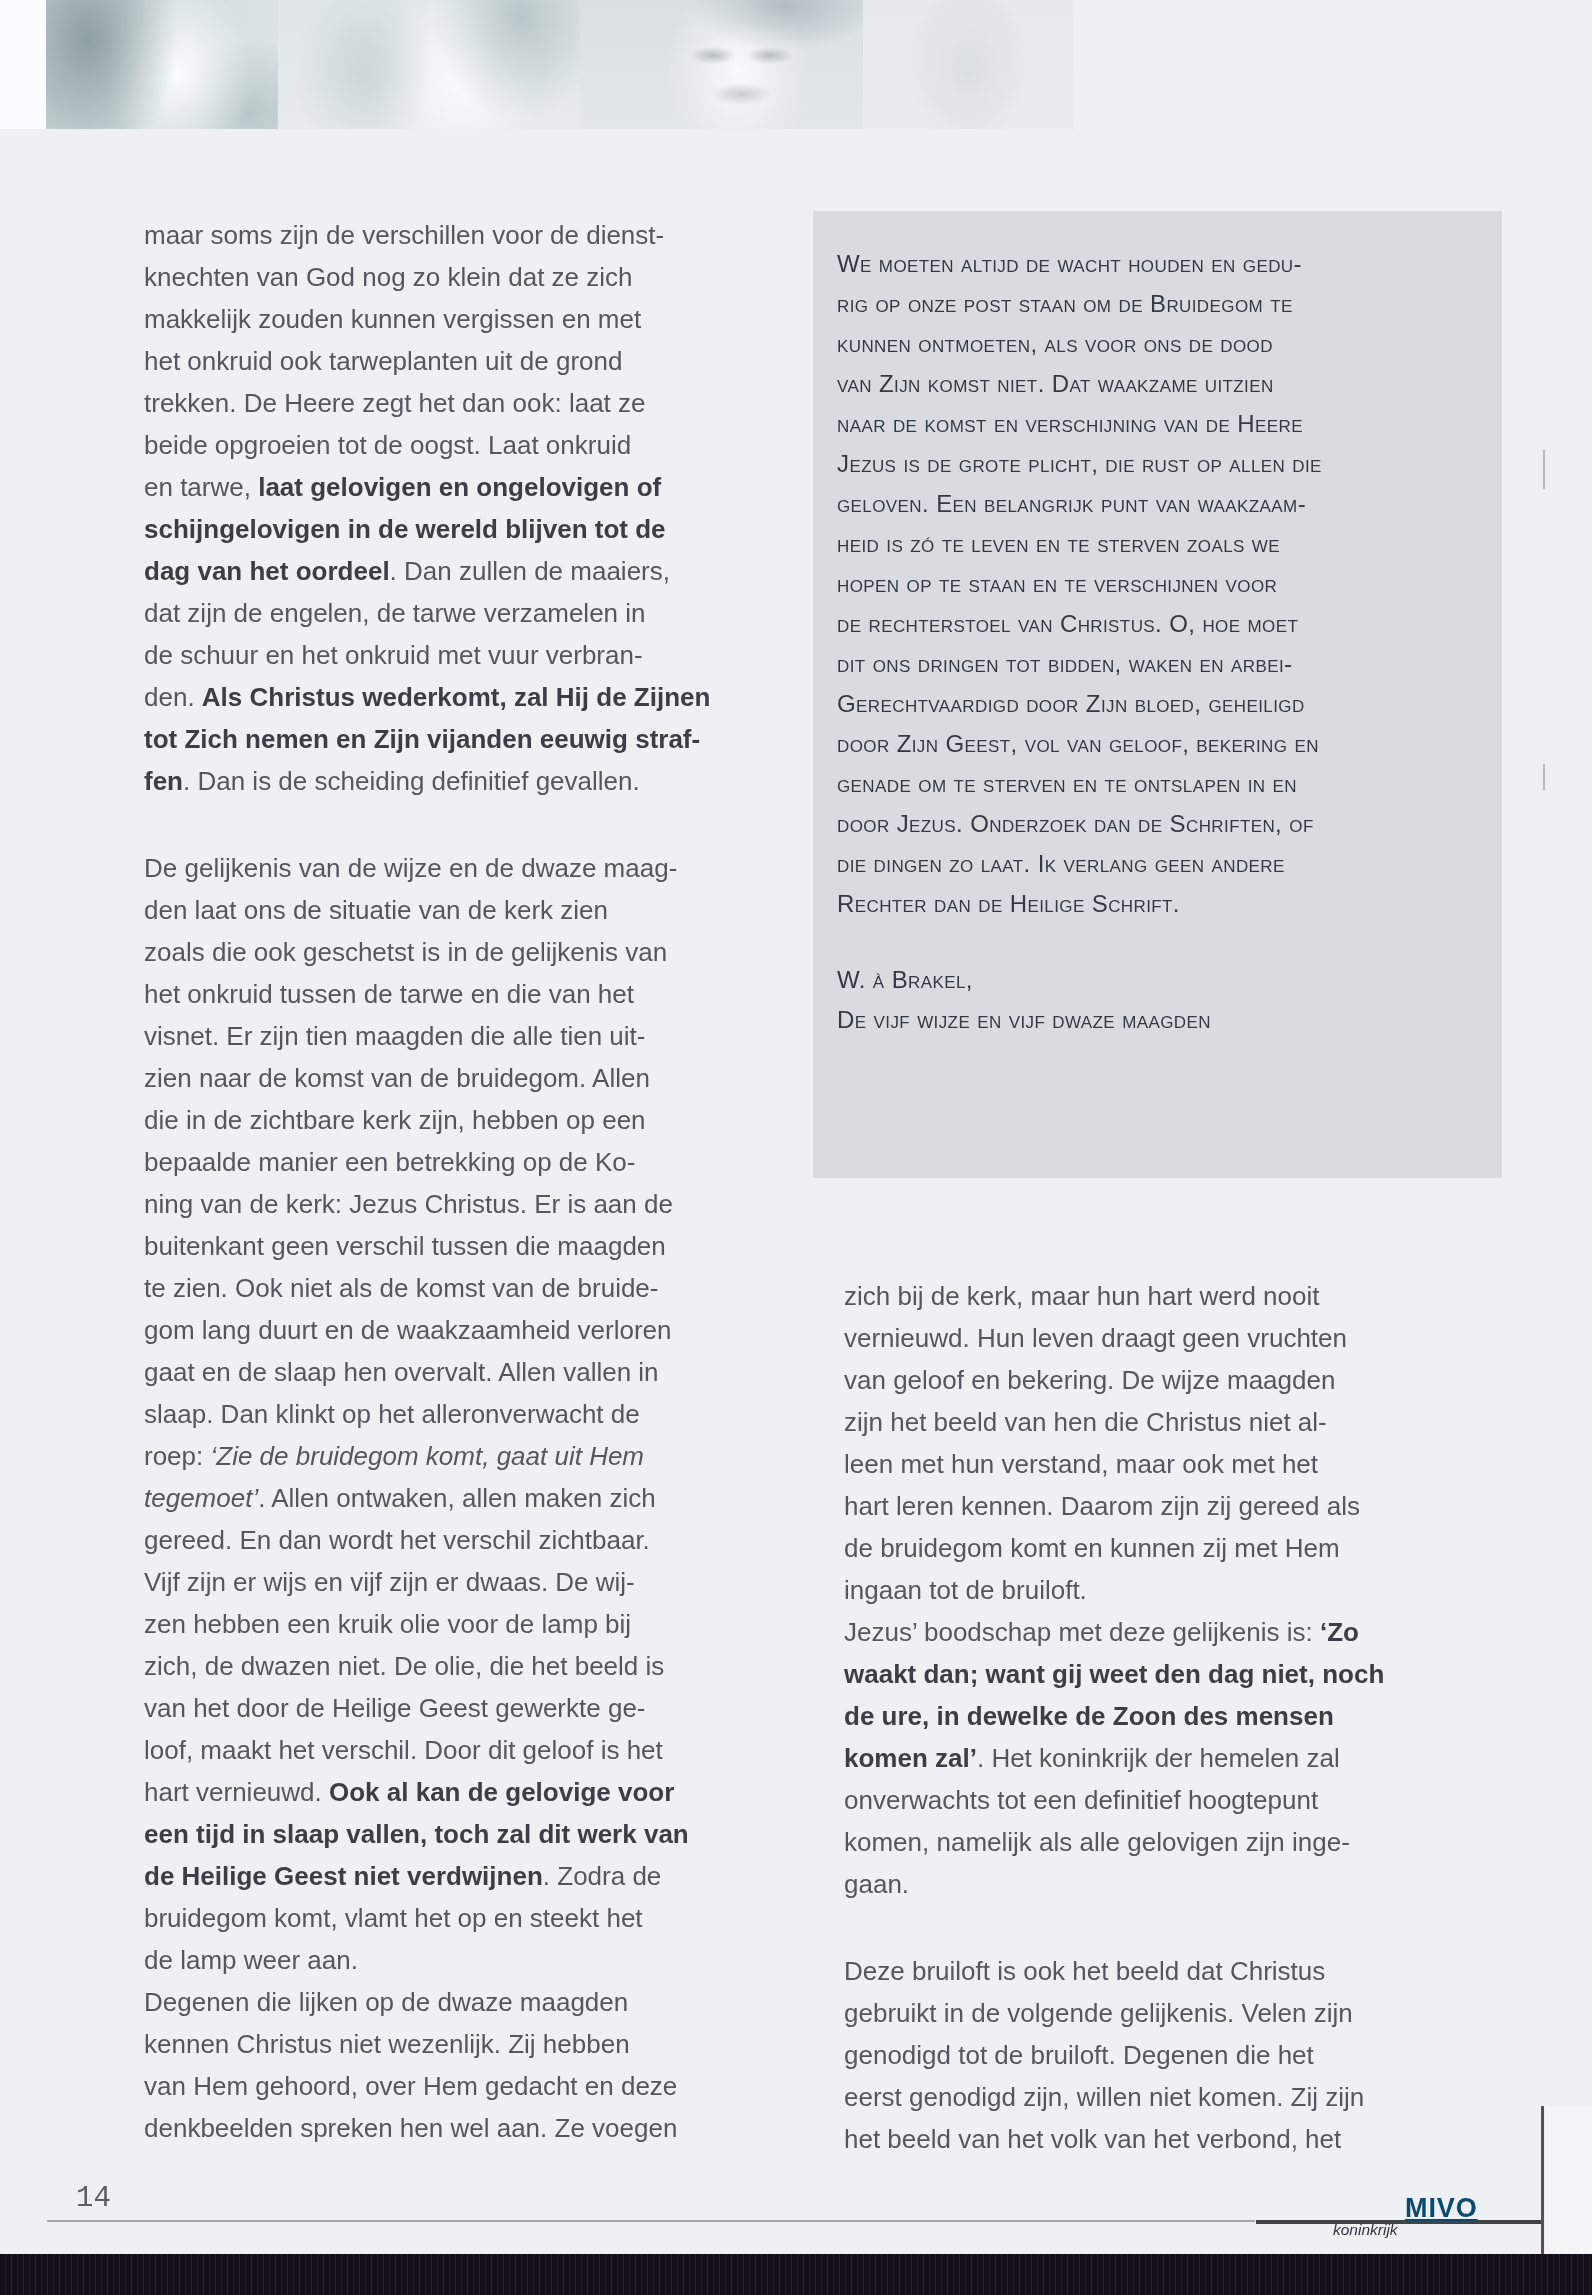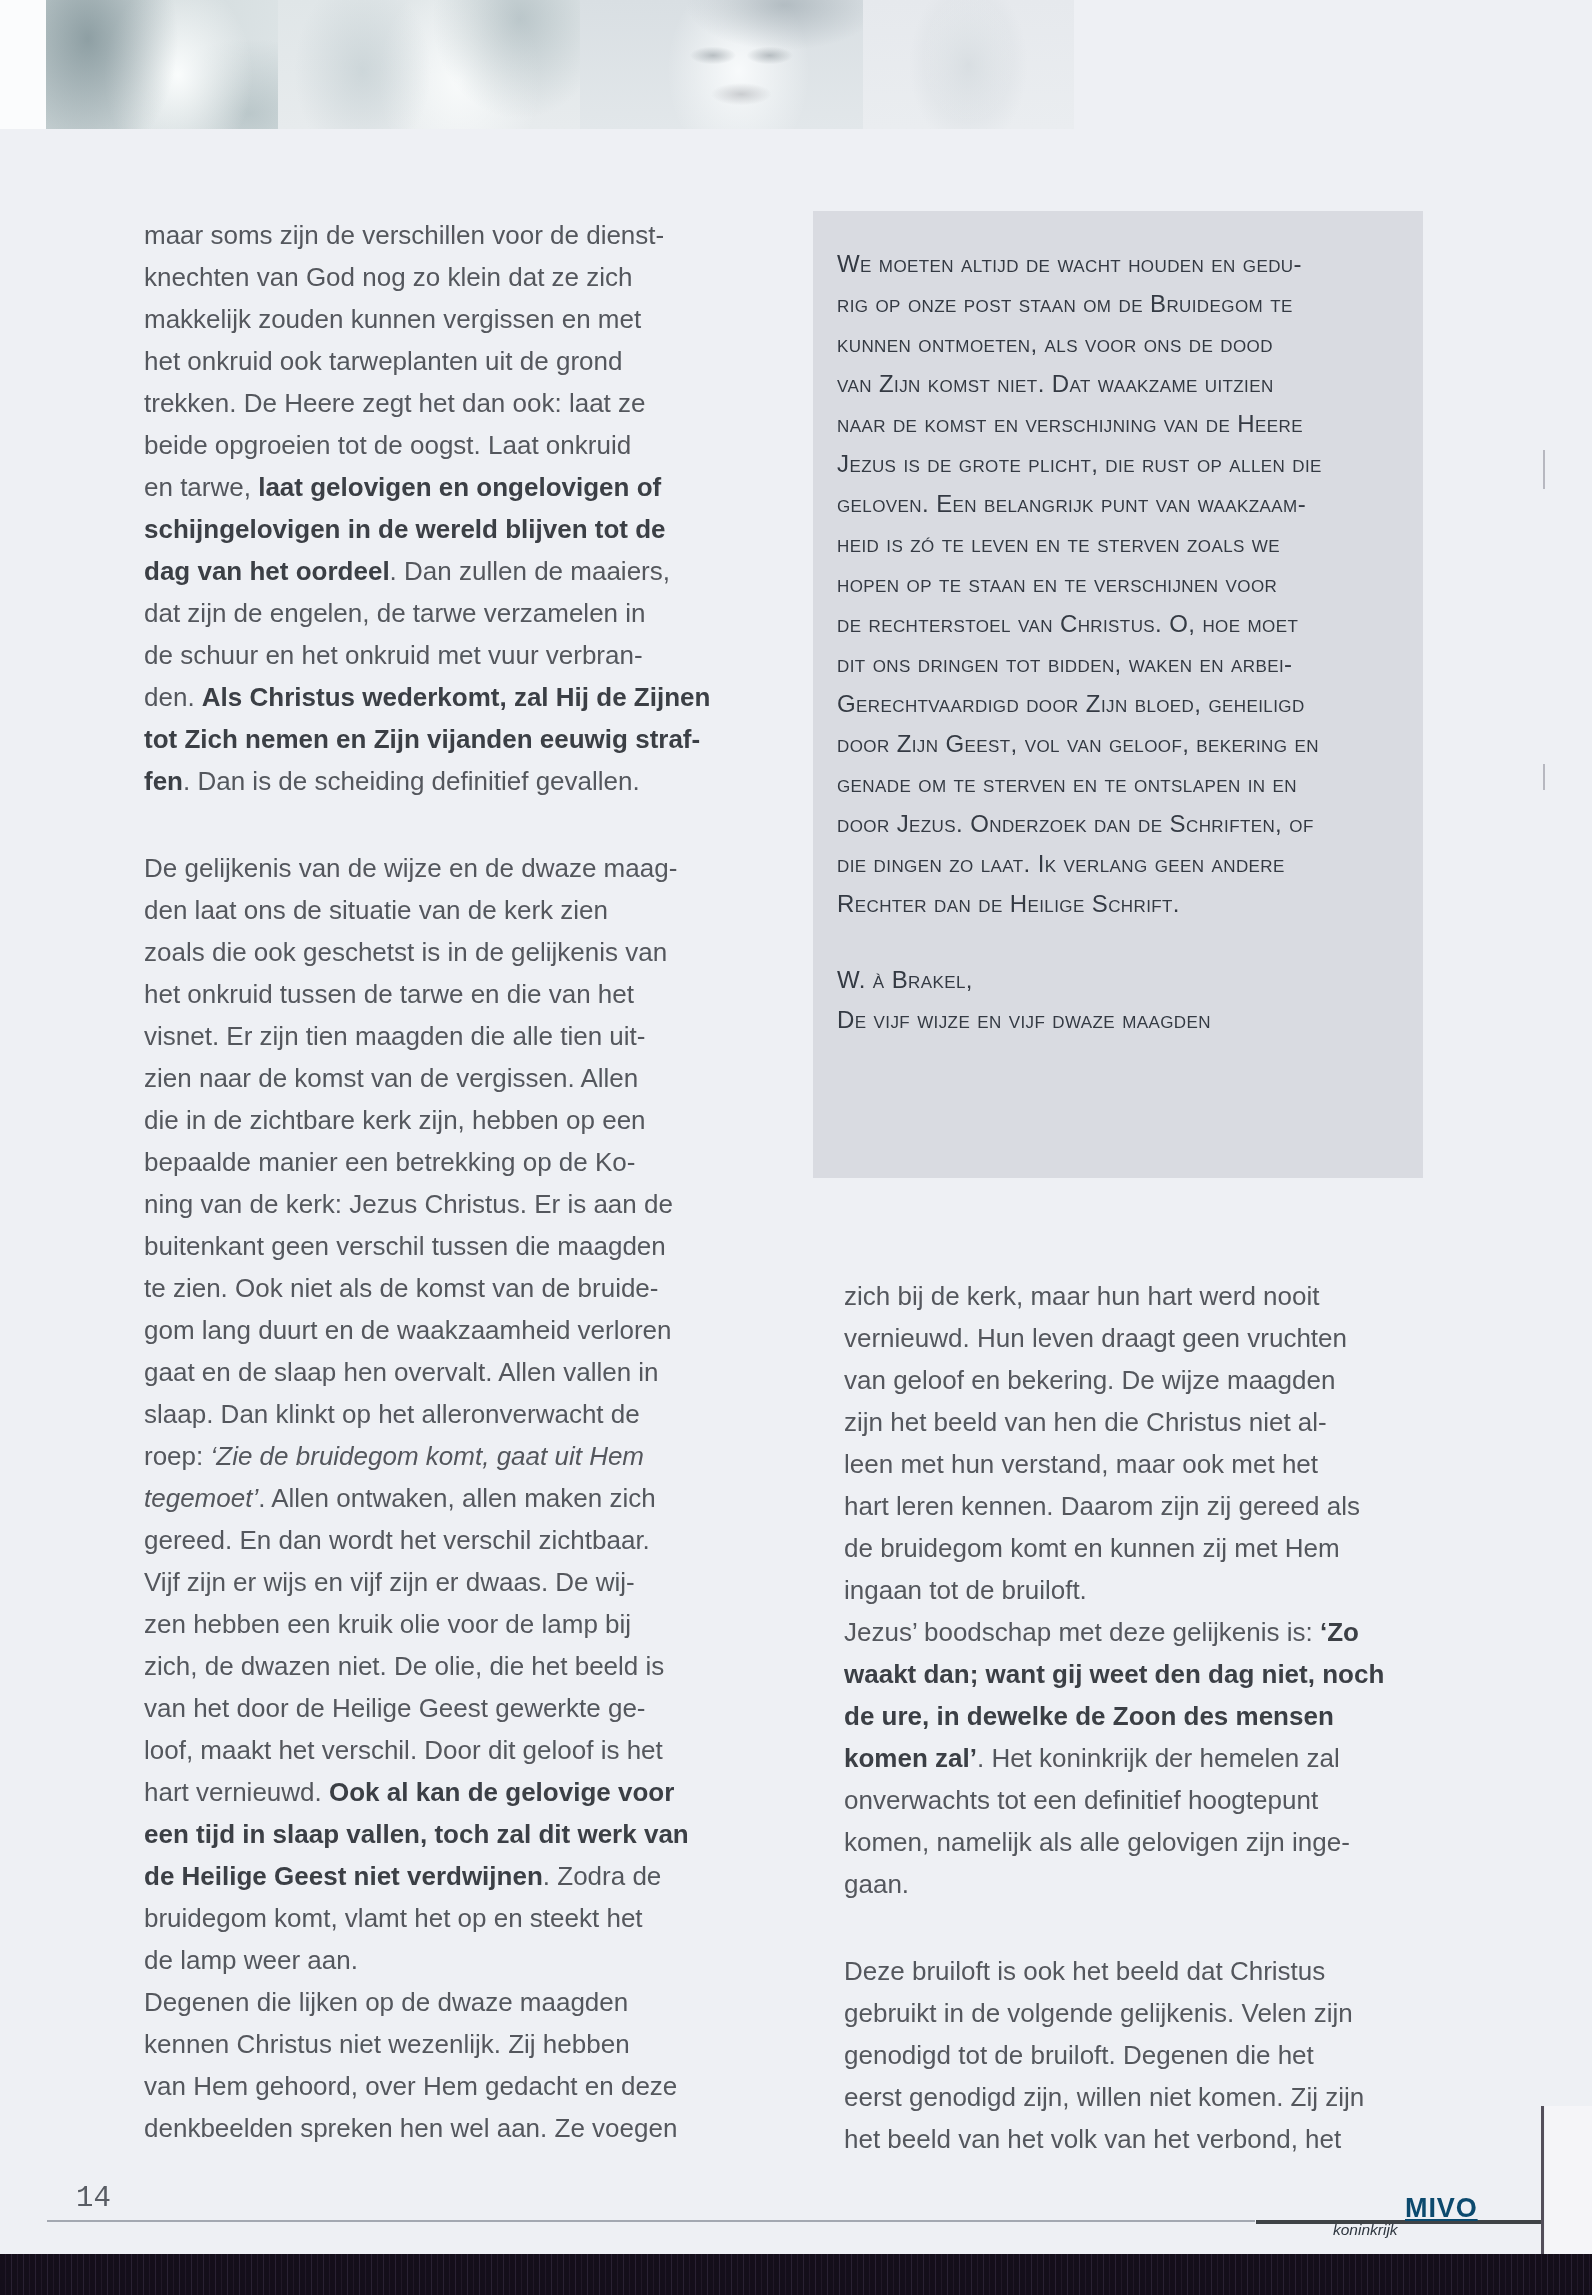--- a/index.html
+++ b/index.html
@@ -37,21 +37,21 @@
   .col{position:absolute;color:#54575d;font-size:26px;}
   .col .para{line-height:42px;}
   .col .para + .para{margin-top:45px;}
   .line{white-space:nowrap;}
   b{font-weight:700;color:#3b3f45;}
   i{font-style:italic;}
   #left-column{left:144px;top:214px;width:639px;}
   #right-column{left:844px;top:1275px;width:647px;}
   
   #quote-box{
-    left:813px;top:211px;width:610px;height:967px;
+    left:813px;top:211px;width:689px;height:967px;
     background:#d9dbe1;color:#343a43;
     padding:33px 0 0 24px;box-sizing:border-box;
     font-size:24px;
   }
   #quote-box .line{line-height:40px;font-variant:small-caps;letter-spacing:0.4px;}
   #quote-author{margin-top:36px;}
   
   #page-number{left:76px;top:2182px;font-size:29px;color:#595d64;font-family:Liberation Mono, monospace;}
   #footer-rule-light{left:47px;top:2220px;width:1208px;height:1.7px;background:#a3a8b1;}
   #footer-rule-dark{left:1256px;top:2220px;width:287px;height:3.5px;background:#3f4346;}
@@ -94,21 +94,21 @@
       <div class="line">den. <b>Als Christus wederkomt, zal Hij de Zijnen</b></div>
       <div class="line"><b>tot Zich nemen en Zijn vijanden eeuwig straf-</b></div>
       <div class="line"><b>fen</b>. Dan is de scheiding definitief gevallen.</div>
     </div>
     <div class="para">
       <div class="line">De gelijkenis van de wijze en de dwaze maag-</div>
       <div class="line">den laat ons de situatie van de kerk zien</div>
       <div class="line">zoals die ook geschetst is in de gelijkenis van</div>
       <div class="line">het onkruid tussen de tarwe en die van het</div>
       <div class="line">visnet. Er zijn tien maagden die alle tien uit-</div>
-      <div class="line">zien naar de komst van de vergissen. Allen</div>
+      <div class="line">zien naar de komst van de bruidegom. Allen</div>
       <div class="line">die in de zichtbare kerk zijn, hebben op een</div>
       <div class="line">bepaalde manier een betrekking op de Ko-</div>
       <div class="line">ning van de kerk: Jezus Christus. Er is aan de</div>
       <div class="line">buitenkant geen verschil tussen die maagden</div>
       <div class="line">te zien. Ook niet als de komst van de bruide-</div>
       <div class="line">gom lang duurt en de waakzaamheid verloren</div>
       <div class="line">gaat en de slaap hen overvalt. Allen vallen in</div>
       <div class="line">slaap. Dan klinkt op het alleronverwacht de</div>
       <div class="line">roep: <i>‘Zie de bruidegom komt, gaat uit Hem</i></div>
       <div class="line"><i>tegemoet’</i>. Allen ontwaken, allen maken zich</div>

